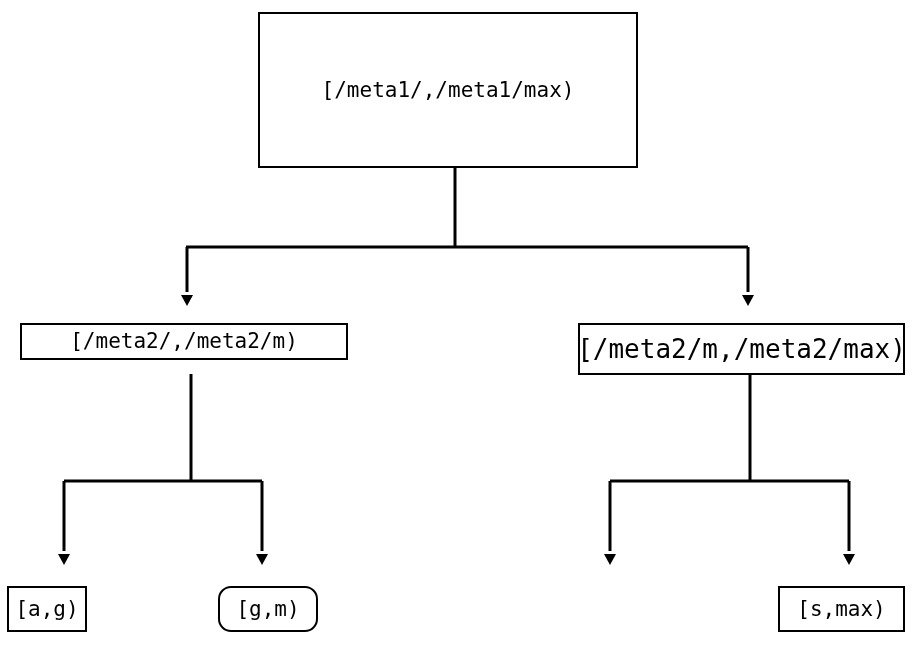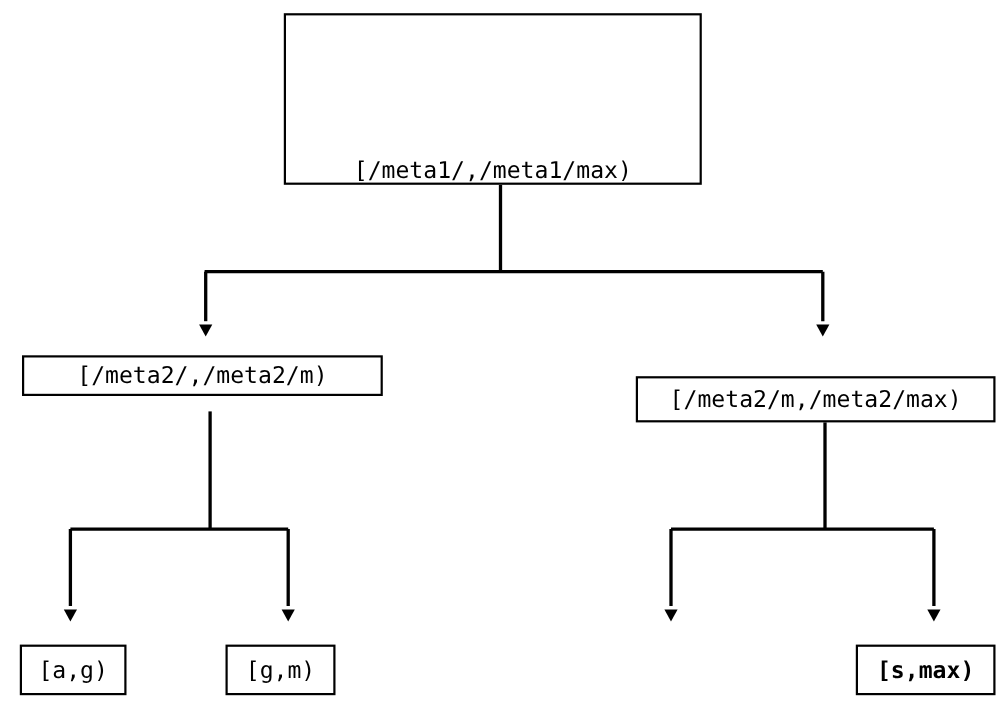--- a/index.html
+++ b/index.html
@@ -44,48 +44,46 @@
     display: block;
     line-height: 1;
   }
   
   #node-root {
     left: 258px;
     top: 12px;
     width: 380px;
     height: 156px;
     font-size: 21px;
-    align-items: flex-end;
   }
   
   #node-l2-left {
     left: 20px;
     top: 323px;
     width: 328px;
     height: 37px;
     font-size: 21px;
   }
   #node-l2-right {
     left: 578px;
     top: 323px;
     width: 327px;
-    height: 42px;
-    font-size: 21px;
-    margin-top: 19px;
+    height: 52px;
+    font-size: 26px;
   }
   
   .leaf {
     top: 586px;
     height: 46px;
     font-size: 21px;
   }
-  #node-leaf-ag   { left: 18px;   width: 97px; }
-  #node-leaf-gm   { left: 205px; width: 100px; }
+  #node-leaf-ag   { left: 7px;   width: 80px; }
+  #node-leaf-gm   { left: 218px; width: 100px; border-radius: 13px; }
   #node-leaf-ms   { left: 553px; width: 100px; }
-  #node-leaf-smax { left: 778px; width: 127px; font-weight: bold; }
+  #node-leaf-smax { left: 778px; width: 127px; }
 </style>
 </head>
 <body>
 
 <div id="diagram">
 
   <svg class="edges" viewBox="0 0 912 652" xmlns="http://www.w3.org/2000/svg">
     <defs>
       <marker id="arrowhead" markerWidth="12" markerHeight="11" refX="0" refY="5.5" orient="auto" markerUnits="userSpaceOnUse">
         <path d="M 0 0 L 12 0 L 6 11 Z" fill="#000000"></path>

